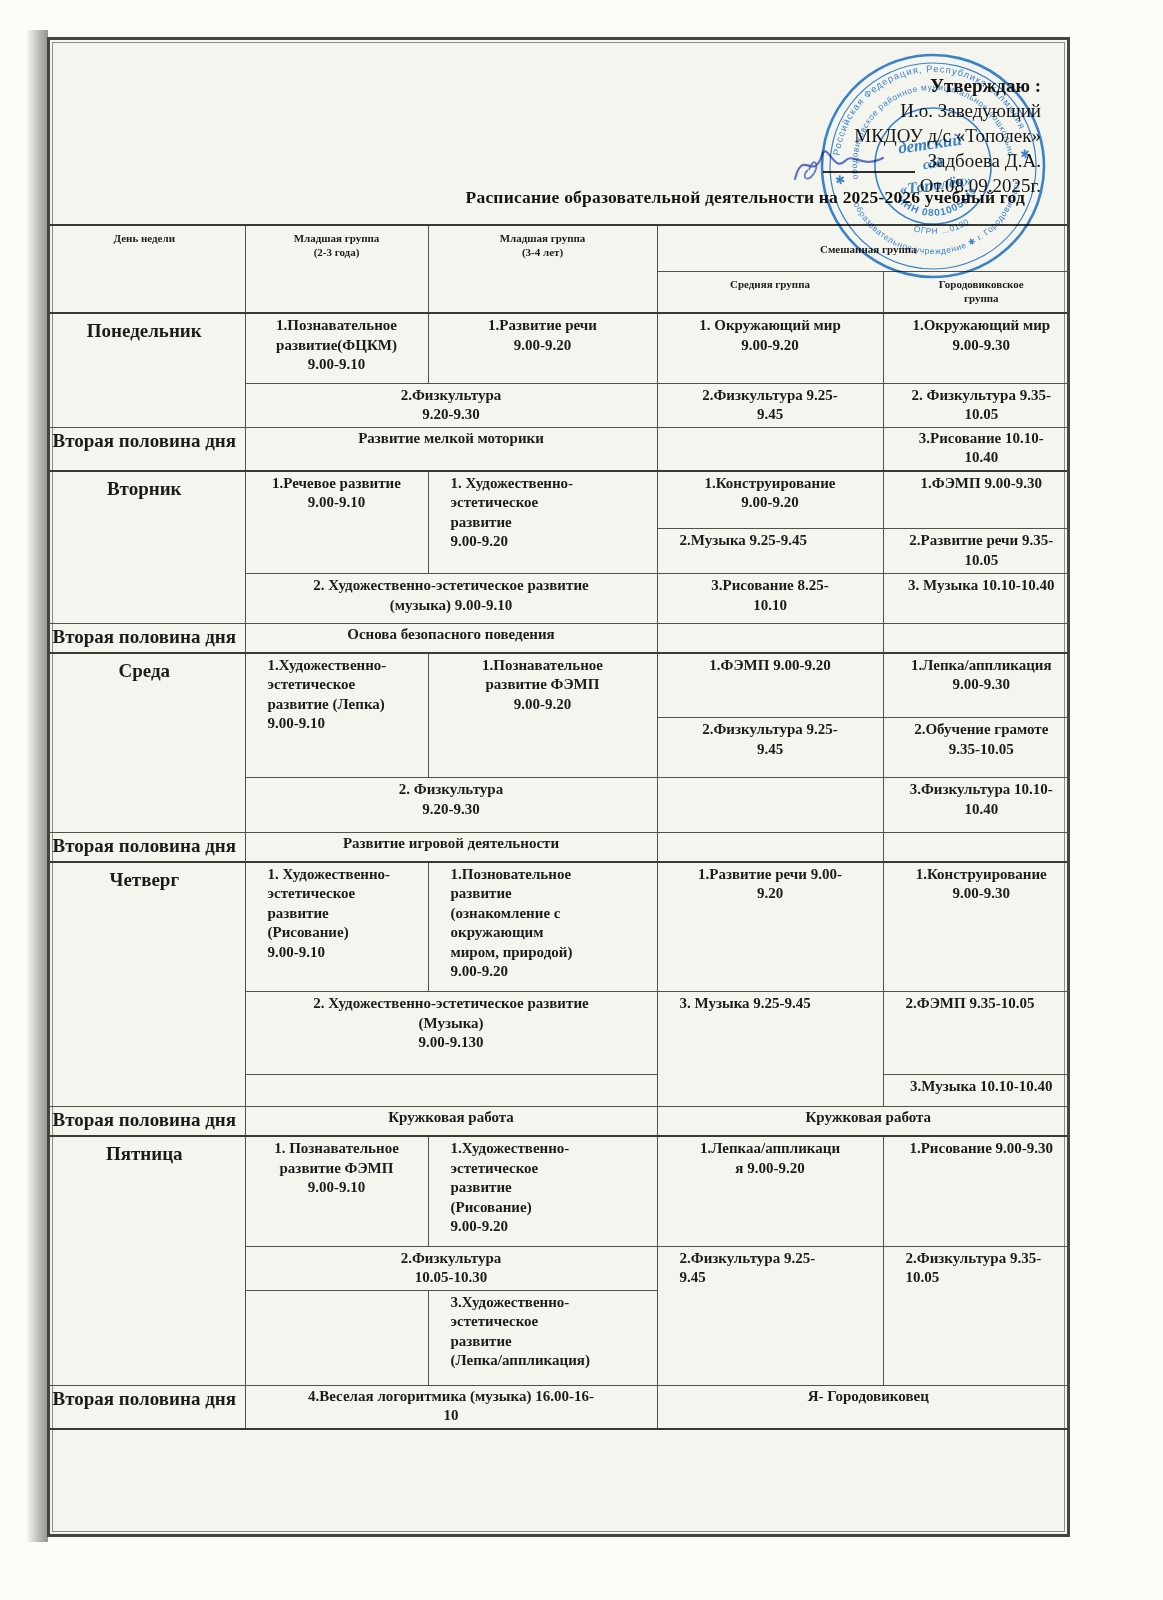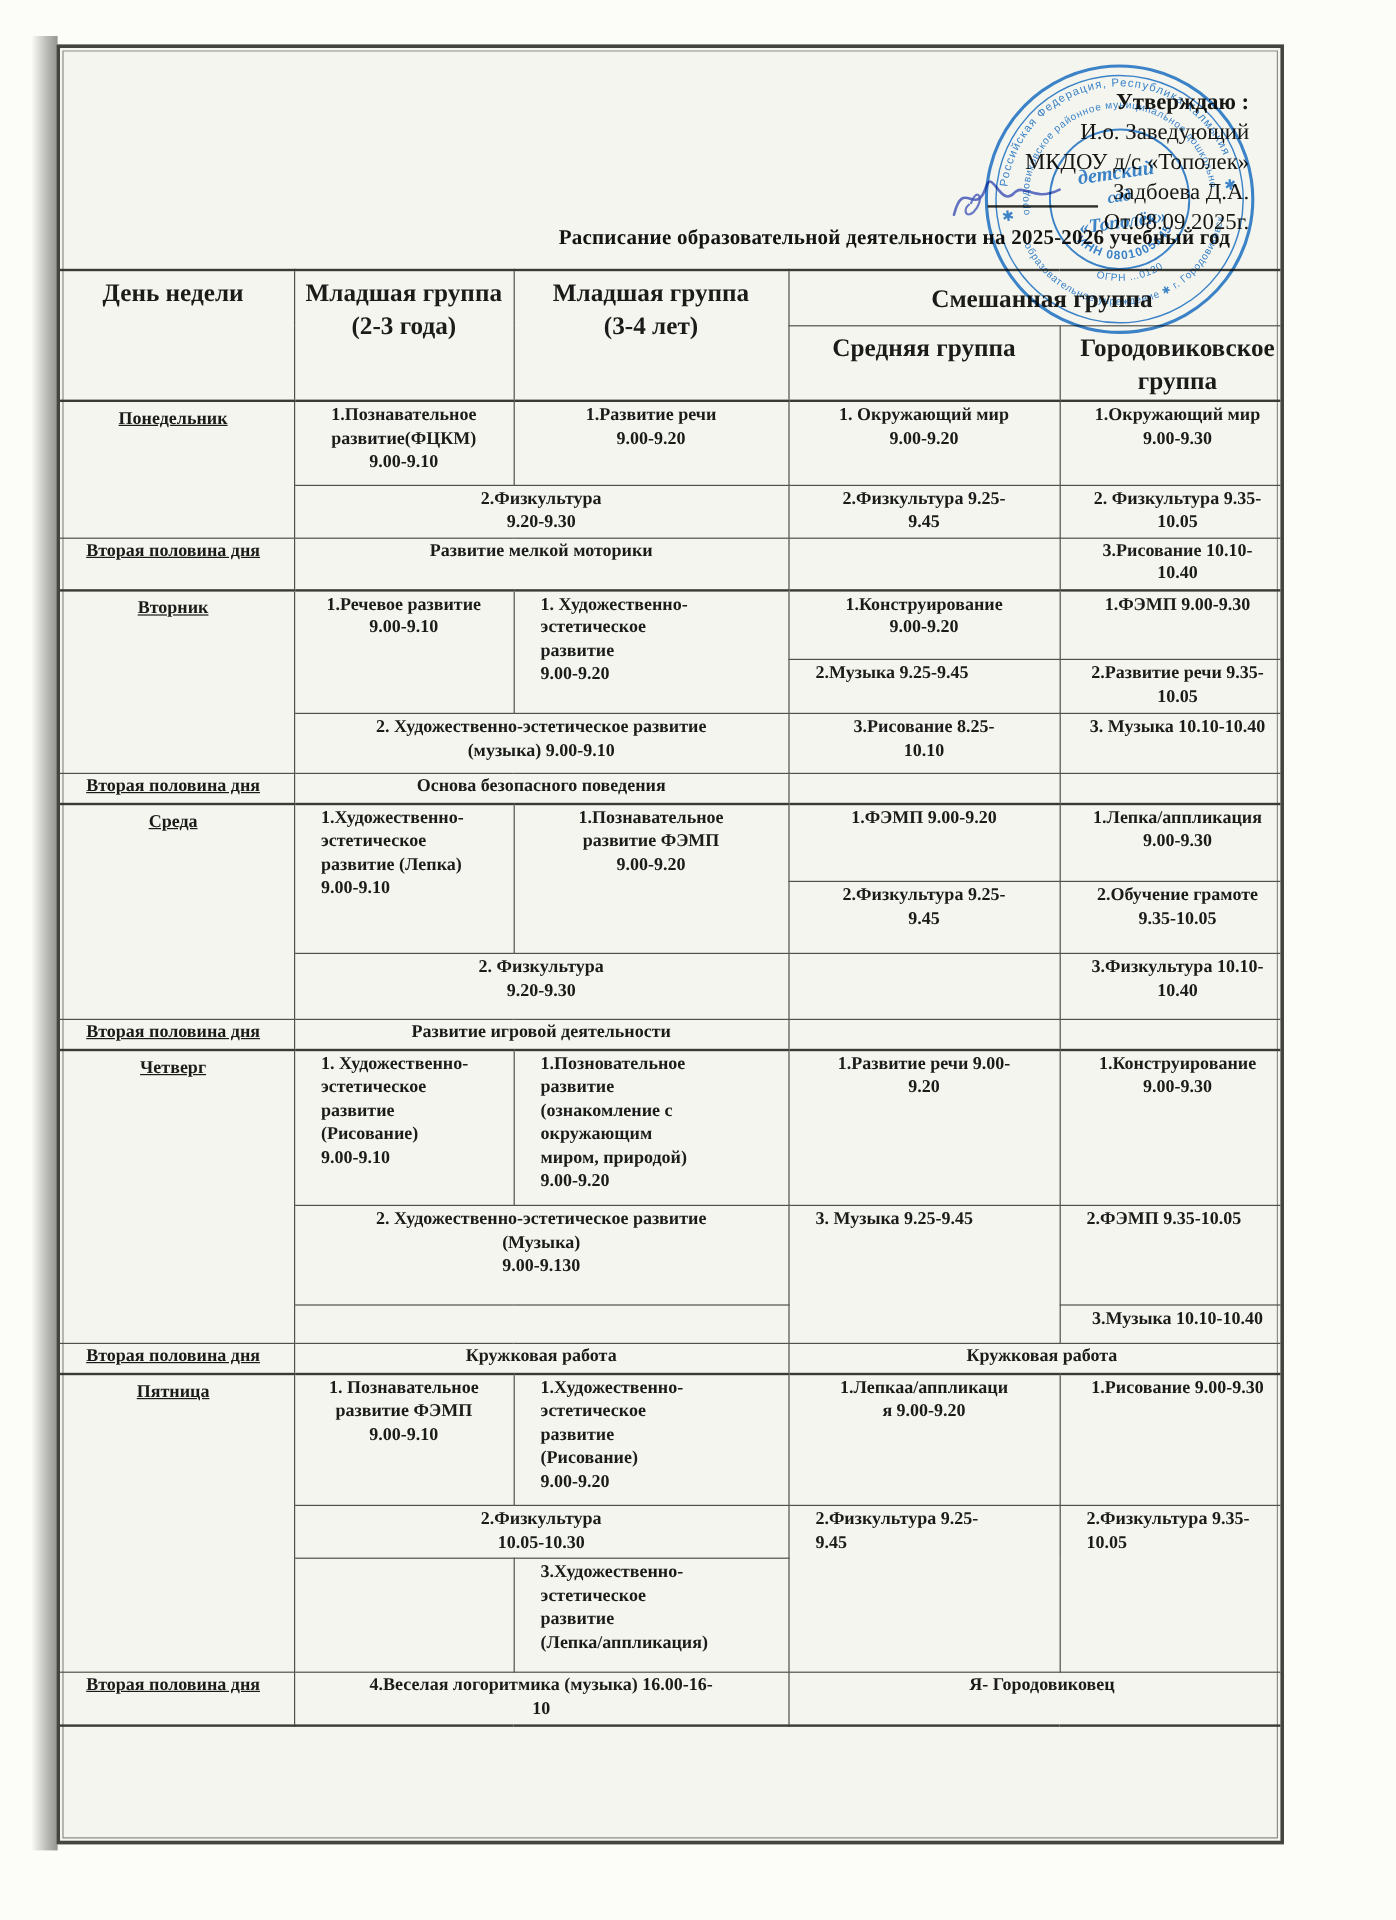--- a/index.html
+++ b/index.html
@@ -17,22 +17,22 @@
   .sig-row{display:flex;justify-content:flex-end;align-items:flex-end;gap:12px;margin-left:31px;}
   .sig-line{display:inline-block;width:92px;height:19px;border-bottom:2px solid #2f2f2c;}
   
   .title{position:absolute;top:147px;left:0;width:100%;box-sizing:border-box;padding-right:42px;
     text-align:right;font-weight:bold;font-size:17.5px;letter-spacing:.2px;color:#131311;}
   
   .tablewrap{position:absolute;top:184px;left:-8px;}
   table.sched{border-collapse:collapse;width:1037px;table-layout:fixed;border:2px solid #3a3a35;}
   .sched th,.sched td{border:1px solid #51514a;padding:2px 5px;font-weight:bold;font-size:15px;
     line-height:1.3;text-align:center;vertical-align:top;white-space:pre-line;overflow:hidden;color:#1b1b19;}
-  .sched th{font-size:21px;padding-top:5px;}
-  .sched td.day{font-size:15px;padding-top:5px;text-decoration:underline;}
+  .sched th{font-size:11px;padding-top:5px;}
+  .sched td.day{font-size:19px;padding-top:5px;}
   .sched .vm{vertical-align:middle;padding-top:4px;}
   .sched .tl{text-align:left;padding-left:22px;}
   .sched tr.sep td{border-top-width:2px;border-top-color:#3a3a35;}
   .sched tr.aft td{padding-top:1px;}
   
   .stamp{position:absolute;left:766px;top:9px;mix-blend-mode:multiply;opacity:.92;pointer-events:none;}
   .stamp text{fill:#2c7ed0;}
   .stamp .ring{font-family:"Liberation Sans",sans-serif;font-size:9.5px;letter-spacing:1px;}
   .stamp .ring2{font-family:"Liberation Sans",sans-serif;font-size:8.5px;letter-spacing:.6px;}
   .stamp .num{font-family:"Liberation Sans",sans-serif;font-size:10px;font-weight:bold;letter-spacing:1px;}

